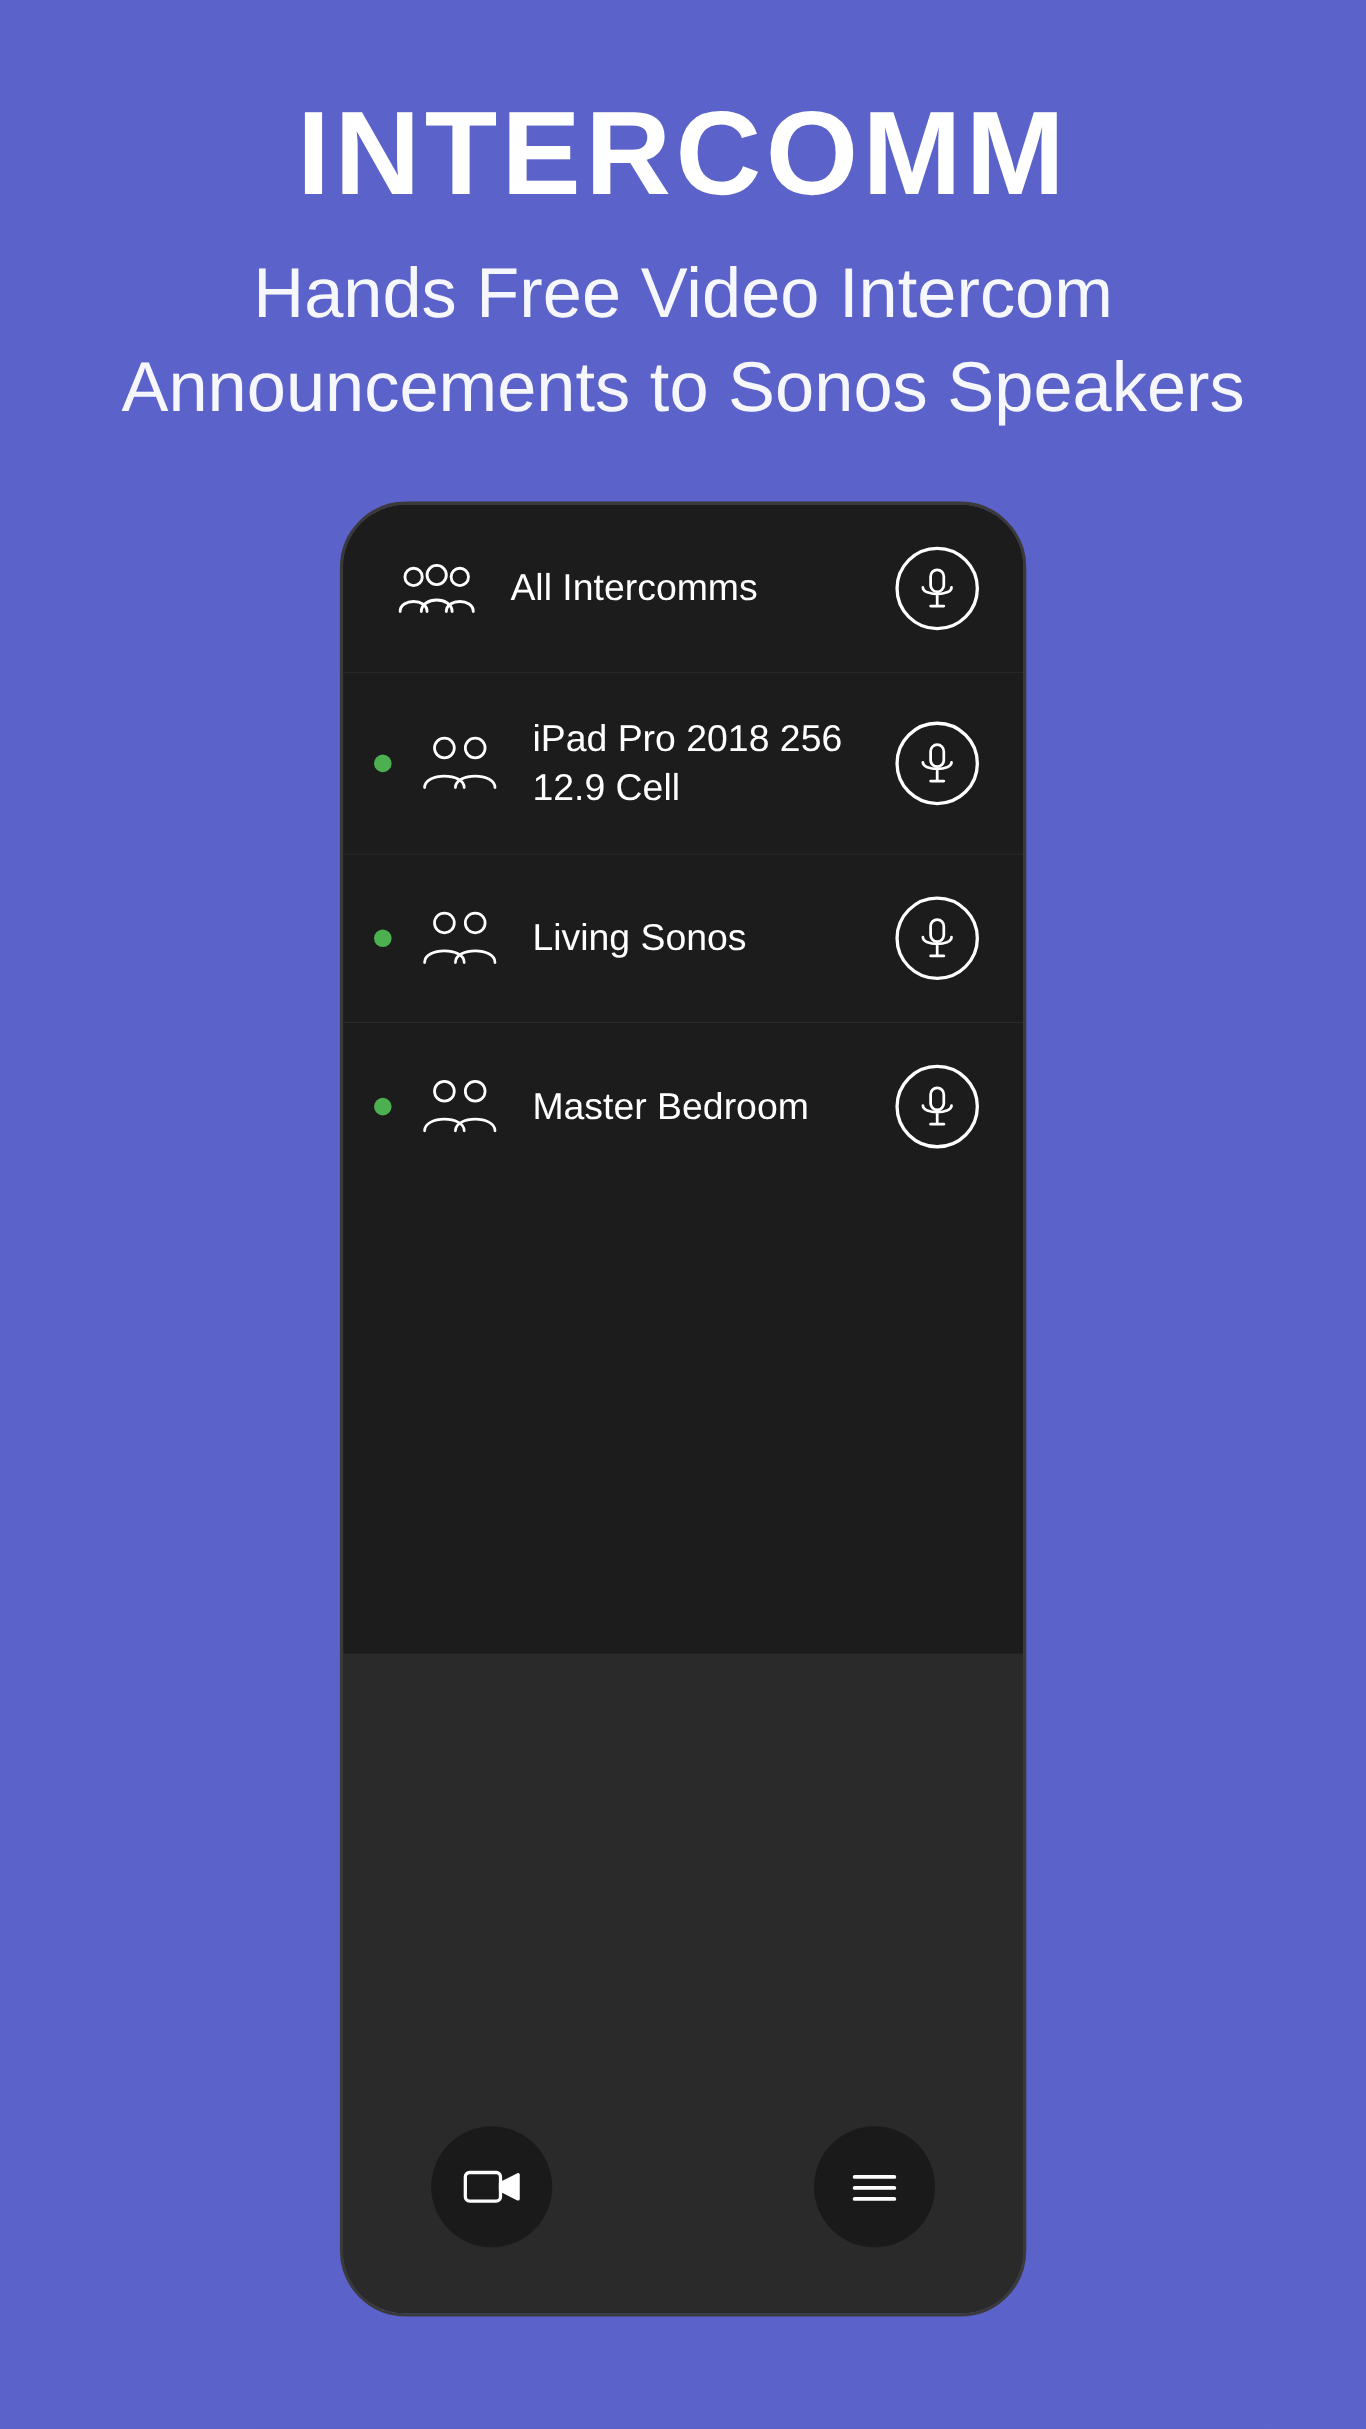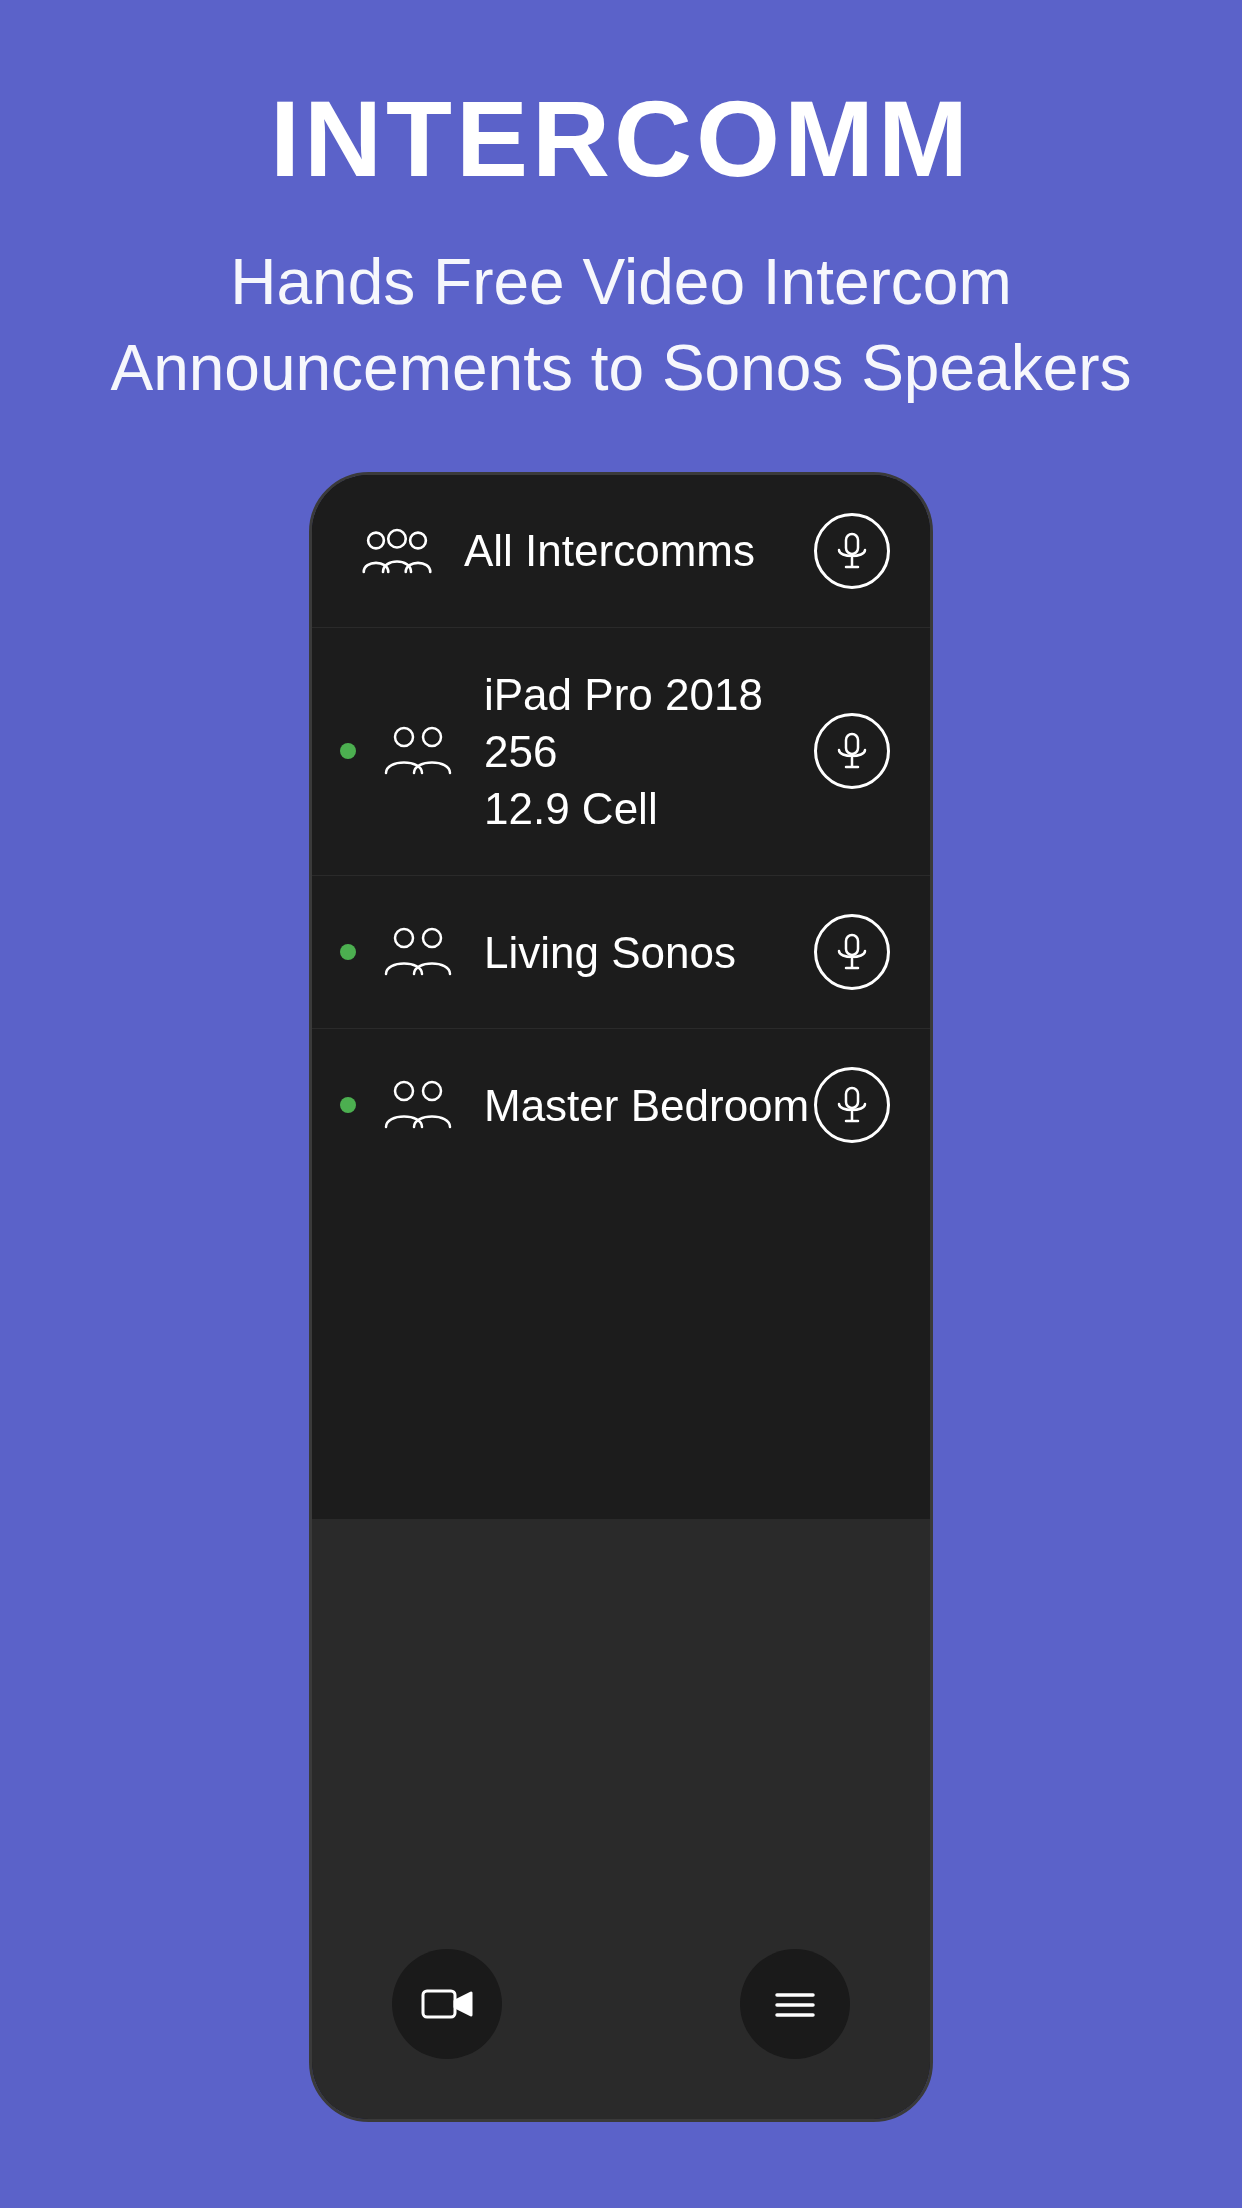--- a/index.html
+++ b/index.html
@@ -24,21 +24,21 @@
       padding: 80px 60px 40px 60px;
       text-align: center;
     }
 
     .app-title {
       font-size: 108px;
       font-weight: 900;
       color: #ffffff;
       letter-spacing: 4px;
       line-height: 1.1;
-      margin-bottom: 40px;
+      margin-bottom: 24px;
     }
 
     .app-subtitle {
       font-size: 64px;
       font-weight: 400;
       color: #ffffff;
       line-height: 1.35;
       opacity: 0.95;
     }
 
@@ -95,21 +95,21 @@
       flex-shrink: 0;
     }
 
     .group-icon svg {
       width: 100%;
       height: 100%;
     }
 
     .item-name {
       flex: 1;
-      font-size: 44px;
+      font-size: 34px;
       font-weight: 400;
       color: #ffffff;
       line-height: 1.3;
     }
 
     .mic-button {
       width: 76px;
       height: 76px;
       border-radius: 50%;
       border: 3px solid #ffffff;

